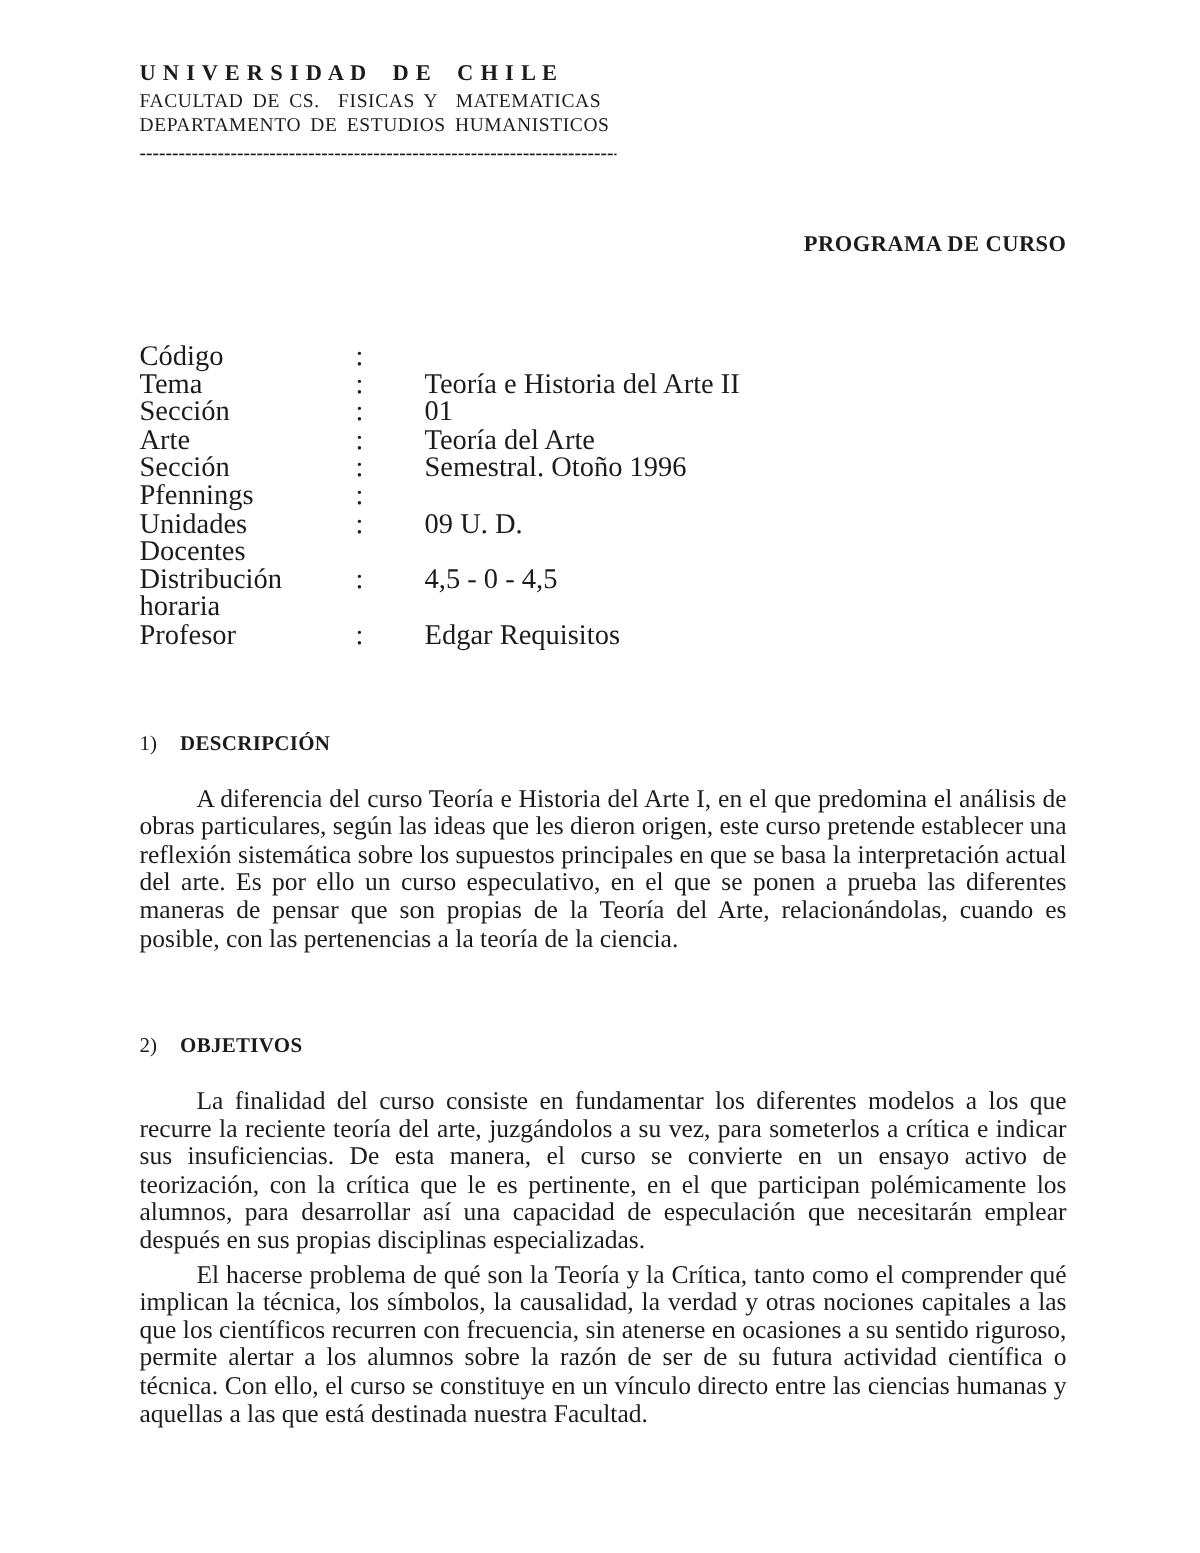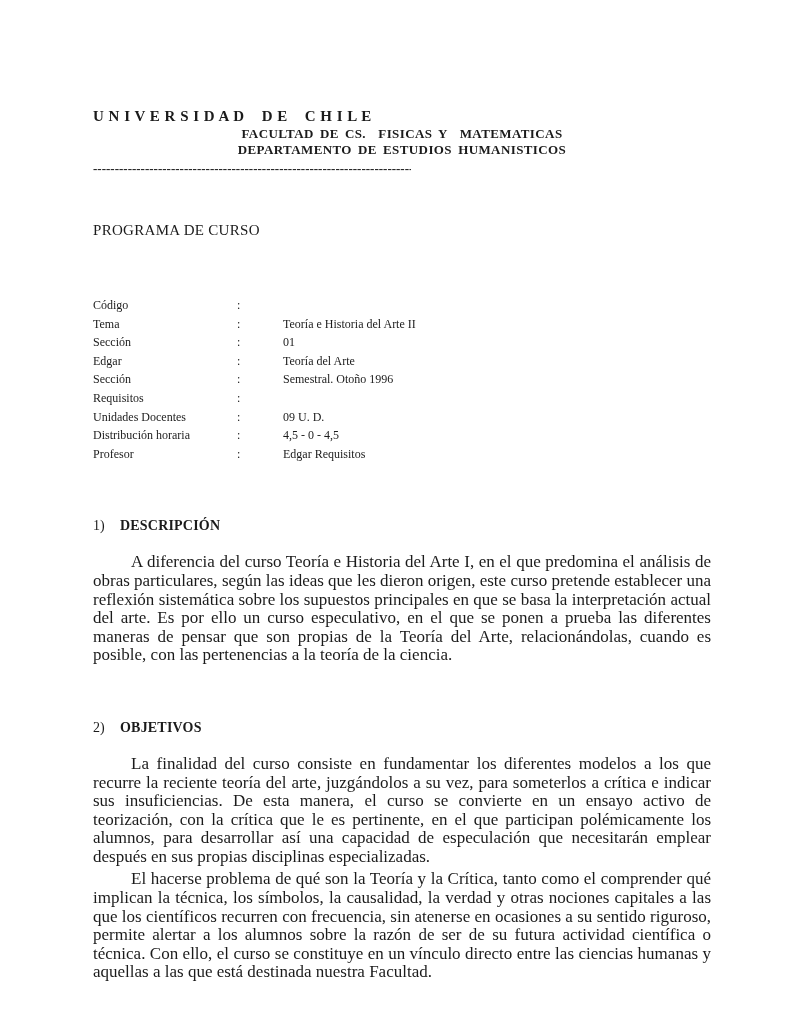--- a/index.html
+++ b/index.html
@@ -15,58 +15,57 @@
     background: #ffffff;
     overflow: hidden;
   }
   .content {
     position: absolute;
     left: 93px;
     top: 0;
     width: 618px;
   }
   
-  .letterhead { margin-top: 107px; }
+  .letterhead { margin-top: 40px; }
   .lh-line1 {
     font-size: 15px;
     font-weight: bold;
     letter-spacing: 0.5px;
     white-space: pre;
     line-height: 19px;
   }
   .lh-line2, .lh-line3 {
     font-size: 13px;
-    font-weight: bold;
+    font-weight: normal;
     letter-spacing: 0.4px;
     word-spacing: 2.5px;
     white-space: pre;
     line-height: 15.5px;
-    text-align: center;
   }
   .divider {
     margin-top: 5px;
     font-size: 13px;
     font-weight: bold;
     letter-spacing: 0;
     white-space: nowrap;
     width: 318px;
     overflow: hidden;
     line-height: 13px;
   }
   
   .doc-title {
     margin-top: 46px;
-    text-align: left;
+    text-align: right;
     font-size: 15px;
-    font-weight: normal;
+    font-weight: bold;
     letter-spacing: 0.3px;
     line-height: 18px;
   }
   
-  .info-table { margin-top: 57px; font-size: 12px; }
+  .info-table { margin-top: 57px; font-size: 19px; }
   .info-row {
     display: grid;
     grid-template-columns: 144px 46px 1fr;
     line-height: 18.6px;
   }
   
   .section-head { display: flex; font-size: 14px; line-height: 17px; }
   .section-head .num { width: 27px; font-weight: normal; }
   .section-head .head { font-weight: bold; letter-spacing: 0.2px; }
   .sec-1 { margin-top: 54px; }
@@ -104,31 +103,31 @@
         <span class="lbl">Tema</span>
         <span class="sep">:</span>
         <span class="val">Teoría e Historia del Arte II</span>
       </div>
       <div class="info-row">
         <span class="lbl">Sección</span>
         <span class="sep">:</span>
         <span class="val">01</span>
       </div>
       <div class="info-row">
-        <span class="lbl">Edgar</span>
+        <span class="lbl">Arte</span>
         <span class="sep">:</span>
         <span class="val">Teoría del Arte</span>
       </div>
       <div class="info-row">
         <span class="lbl">Sección</span>
         <span class="sep">:</span>
         <span class="val">Semestral. Otoño 1996</span>
       </div>
       <div class="info-row">
-        <span class="lbl">Requisitos</span>
+        <span class="lbl">Pfennings</span>
         <span class="sep">:</span>
       </div>
       <div class="info-row">
         <span class="lbl">Unidades Docentes</span>
         <span class="sep">:</span>
         <span class="val">09 U. D.</span>
       </div>
       <div class="info-row">
         <span class="lbl">Distribución horaria</span>
         <span class="sep">:</span>

